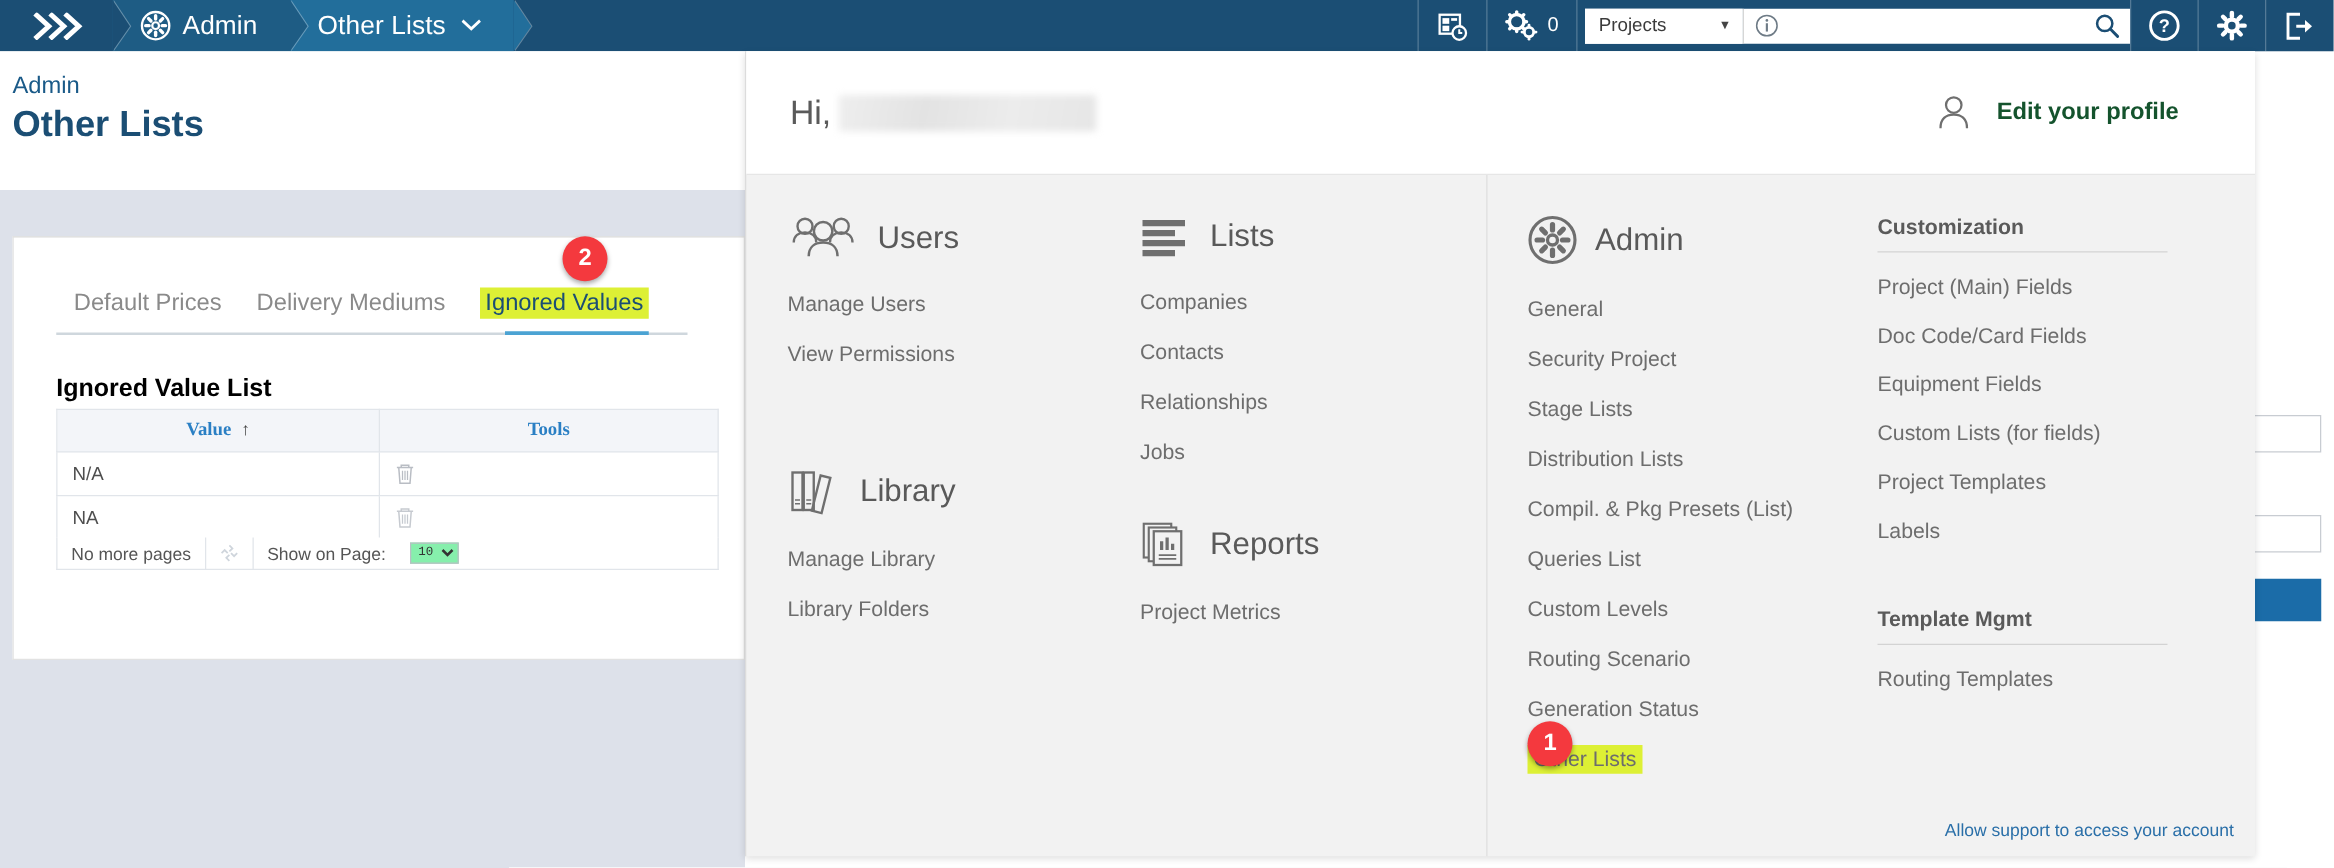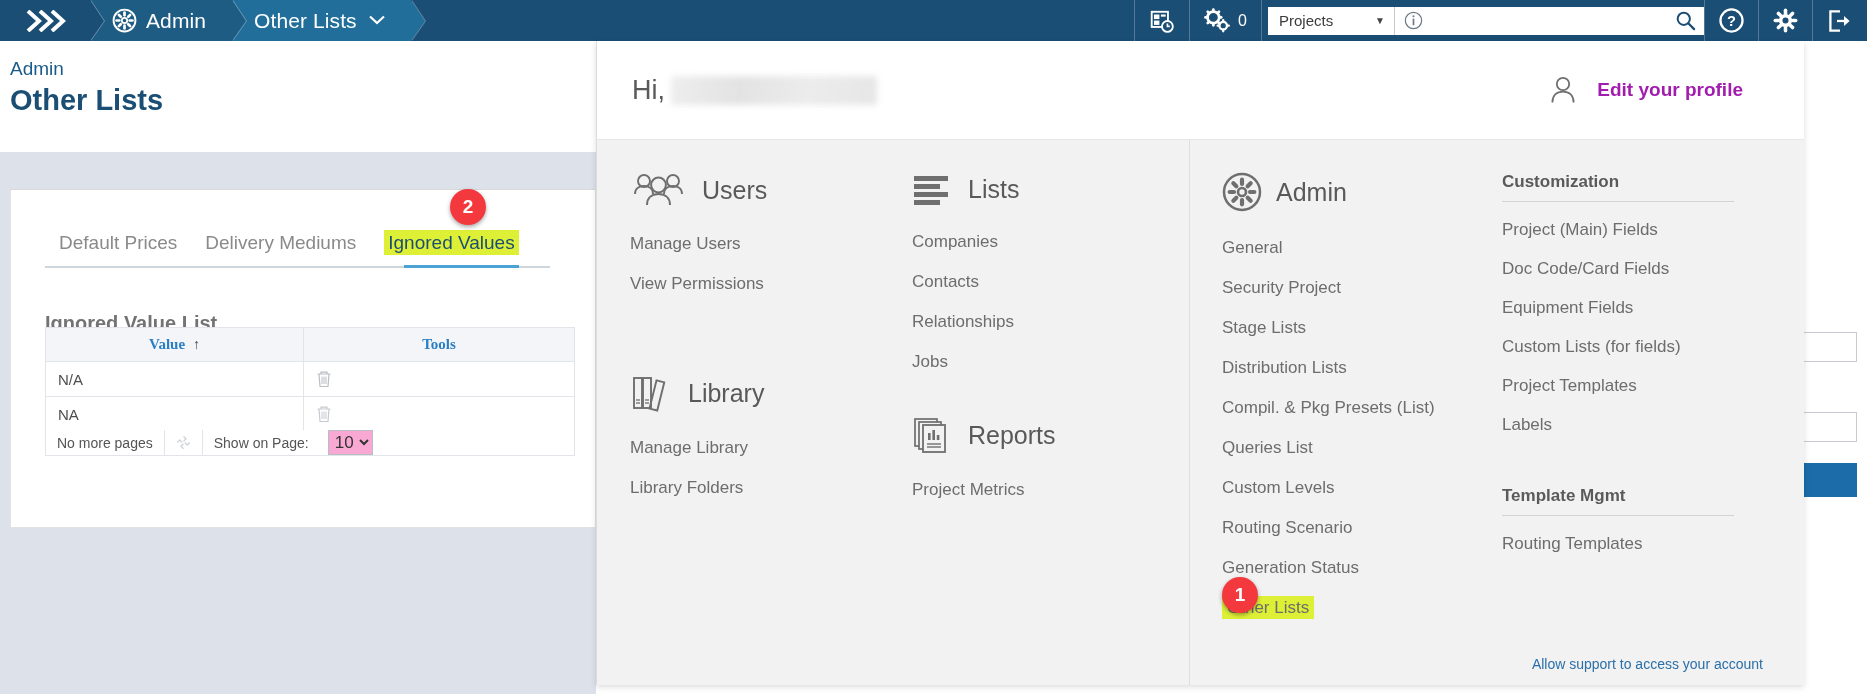--- a/index.html
+++ b/index.html
@@ -96,22 +96,22 @@
   .tab .hl { background: #ddf035; padding: 2px 4px; }
   .tab-underline {
     position: absolute; left: 45px; top: 266px; width: 505px; height: 2px;
     background: #cfd7dd;
   }
   .tab-underline-act {
     position: absolute; left: 404px; top: 265px; width: 115px; height: 3px;
     background: #4ba3d3;
   }
   .list-title {
-    position: absolute; left: 45px; top: 312px; font-size: 20px;
-    font-weight: bold; color: #737373;
+    position: absolute; left: 45px; top: 300px; font-size: 20px;
+    font-weight: bold; color: #000000;
   }
   table.ivlist {
     position: absolute; left: 45px; top: 327px; width: 530px;
     border-collapse: collapse; font-size: 15px;
   }
   table.ivlist th {
     text-align: center; background: #f3f5f9; color: #2a7fc4; font-weight: bold;
     padding: 8px 12px; border: 1px solid #e1e5ea; height: 29px; font-family: Liberation Serif, serif;
   }
   table.ivlist td {
@@ -122,22 +122,22 @@
   .trash { color: #b9bdc4; font-size: 17px; line-height: 1; }
   .pager {
     position: absolute; left: 45px; top: 430px; width: 530px; height: 26px;
     border: 1px solid #e1e5ea; border-top: none; background: #fff;
     display: flex; align-items: center; font-size: 14px; color: #555;
   }
   .pager .pg-txt { padding: 0 11px; }
   .pager .pdiv { width: 1px; height: 26px; background: #e1e5ea; }
   .pager .refresh { padding: 0 10px; color: #cfd5dc; font-size: 15px; }
   .pager select {
-    font-family: Liberation Sans, sans-serif; font-size: 17px;
-    margin-left: 8px; border: 1px solid #b9bec4; background: #f9a8d4;
+    font-family: Liberation Mono, monospace; font-size: 10px;
+    margin-left: 8px; border: 1px solid #b9bec4; background: #86efac;
     padding: 1px 2px; color: #333;
   }
 
   
   .peek-label {
     position: absolute; right: 16px; top: 300px; font-size: 15px; color: #2a7fc4;
   }
   .peek-input {
     position: absolute; right: 10px; top: 332px; width: 90px; height: 30px;
     border: 1px solid #c8ccd2; background: #fff;
@@ -162,21 +162,21 @@
     border-bottom: 1px solid #e6e6e6; display: flex; align-items: center;
   }
   .hi { margin-left: 35px; font-size: 27px; color: #5a5a5a; }
   .hi-name {
     display: inline-block; width: 206px; height: 29px; margin-left: 6px;
     vertical-align: -6px;
     background: linear-gradient(100deg,#eeeeee,#e3e3e3,#ececec,#e6e6e6);
     filter: blur(3px); border-radius: 2px;
   }
   .profile { margin-left: auto; margin-right: 61px; display: flex; align-items: center; gap: 16px; }
-  .profile-txt { font-size: 19px; color: #a21caf; font-weight: bold; }
+  .profile-txt { font-size: 19px; color: #14532d; font-weight: bold; }
 
   .mega-body { display: flex; height: 545px; position: relative; }
   .mcol { padding-top: 32px; }
   .mcol.c1 { width: 315px; padding-left: 33px; }
   .mcol.c2 { width: 277px; }
   .mcol.c3 { width: 278px; border-left: 1px solid #dedede; padding-left: 32px; }
   .mcol.c4 { width: 300px; padding-left: 35px; }
 
   .mgroup { margin-bottom: 44px; }
   .mhead { display: flex; align-items: center; gap: 14px; margin-bottom: 26px; }
@@ -189,21 +189,21 @@
 
   .sub-head {
     font-size: 17px; font-weight: bold; color: #5a5a5a;
     padding-bottom: 9px; border-bottom: 1px solid #d3d3d3; margin-bottom: 18px;
     width: 232px;
   }
   .c4 .mlink { margin-bottom: 19px; }
   .spacer-lg { height: 36px; }
 
   .support-link {
-    position: absolute; right: 41px; bottom: 13px;
+    position: absolute; right: 17px; bottom: 13px;
     font-size: 14px; color: #2a6fa8; text-decoration: none;
   }
 
   
   .bubble {
     position: absolute; width: 36px; height: 36px; border-radius: 50%;
     background: #f4393e; color: #fff; font-size: 19px; font-weight: bold;
     display: flex; align-items: center; justify-content: center;
     box-shadow: 0 2px 4px rgba(0,0,0,.35); z-index: 40;
   }

